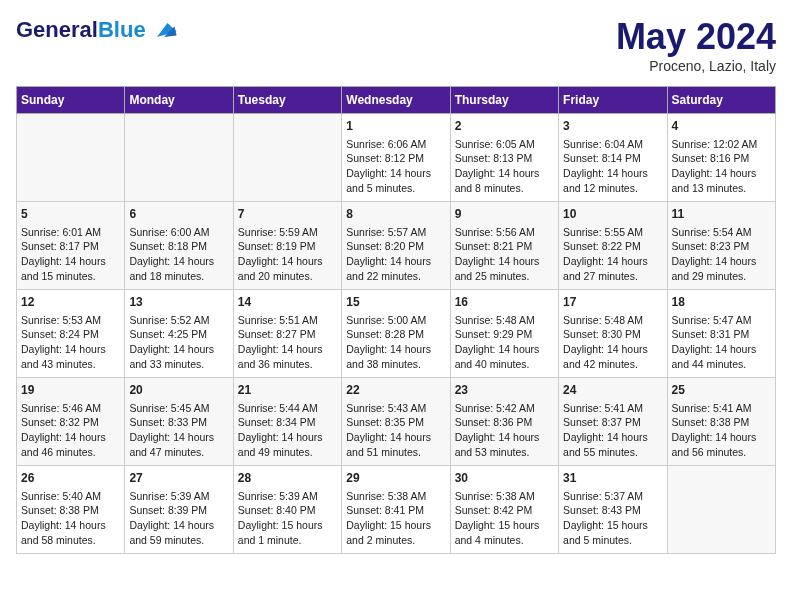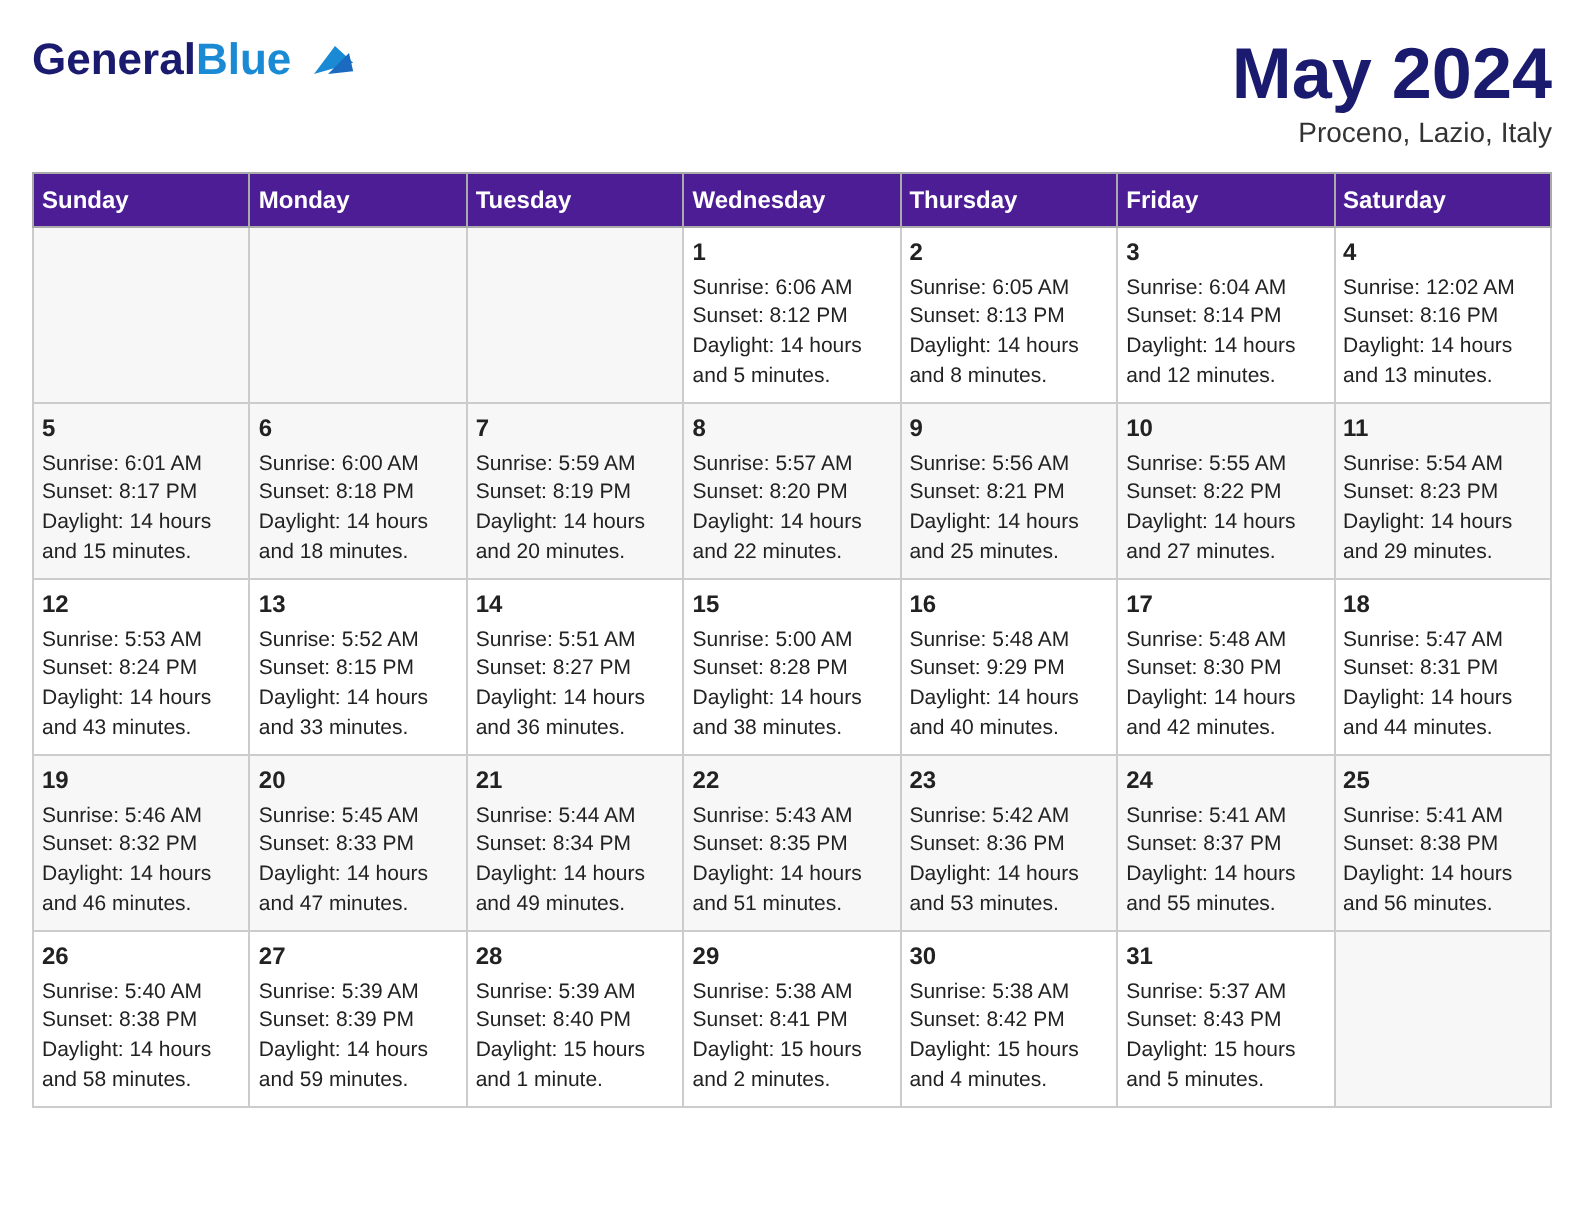--- a/index.html
+++ b/index.html
@@ -208,21 +208,21 @@
         <td>
           <span class="day-num">12</span>
           <div>Sunrise: 5:53 AM</div>
           <div>Sunset: 8:24 PM</div>
           <div>Daylight: 14 hours</div>
           <div>and 43 minutes.</div>
         </td>
         <td>
           <span class="day-num">13</span>
           <div>Sunrise: 5:52 AM</div>
-          <div>Sunset: 8:15 PM</div>
+          <div>Sunset: 4:25 PM</div>
           <div>Daylight: 14 hours</div>
           <div>and 33 minutes.</div>
         </td>
         <td>
           <span class="day-num">14</span>
           <div>Sunrise: 5:51 AM</div>
           <div>Sunset: 8:27 PM</div>
           <div>Daylight: 14 hours</div>
           <div>and 36 minutes.</div>
         </td>

